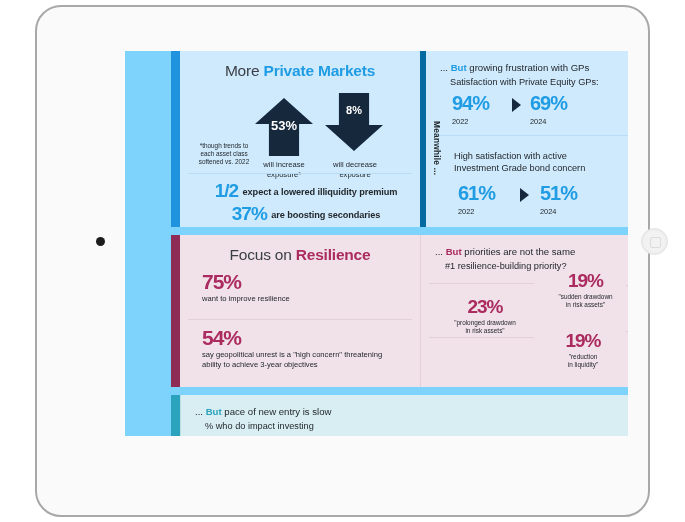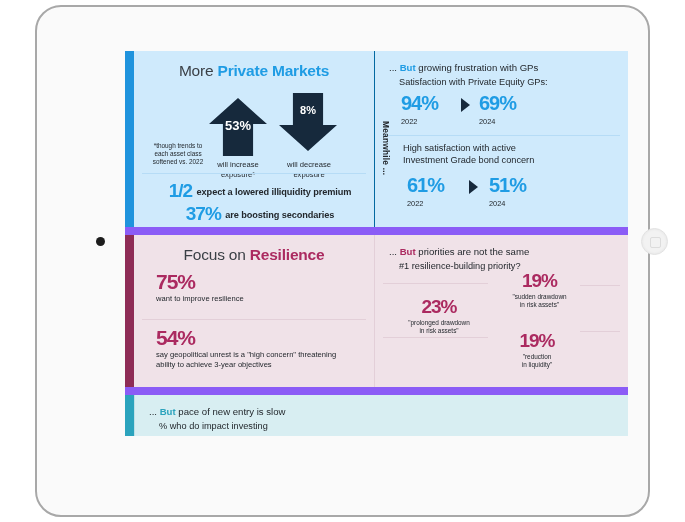--- a/index.html
+++ b/index.html
@@ -42,35 +42,36 @@
     width: 11px; height: 11px;
     border: 1px solid #dcdcdc;
     border-radius: 2px;
   }
 
   
   #screen {
     position: absolute;
     left: 88px; top: 44px;
     width: 503px; height: 385px;
-    background: #8b5cf6;
+    background: #7dd3fc;
     overflow: hidden;
+    padding-left: 46px;
   }
 
   .section { position: relative; display: flex; width: 503px; }
   .accent { width: 9px; flex: none; }
   .panes { flex: 1; display: flex; }
   .pane-left  { width: 240px; flex: none; position: relative; }
   .pane-right { flex: 1; position: relative; border-left: 1px solid rgba(255,255,255,.95); }
 
   
   #sec-private { height: 176px; }
   #sec-private .accent { background: #1f93dd; }
   #sec-private .pane-left, #sec-private .pane-right { background: #cfeafc; }
-  #sec-private .pane-right { border-left: 1px solid #0369a1; }
+  #sec-private .pane-right { border-left: 6px solid #0369a1; }
 
   
   #sec-resilience { height: 152px; margin-top: 8px; }
   #sec-resilience .accent { background: #8e2c56; }
   #sec-resilience .pane-left, #sec-resilience .pane-right { background: #f0e2e8; }
   #sec-resilience .pane-right { border-left: 1px solid #e3cfd8; }
 
   
   #sec-impact { height: 56px; margin-top: 8px; }
   #sec-impact .accent { background: #2ba3bd; }
@@ -229,21 +230,21 @@
             <span class="y1" style="left:26px">2022</span>
             <span class="tri" style="left:86px;top:5px"></span>
             <span class="big big-blue v2" style="left:104px;top:0">69%</span>
             <span class="y2" style="left:104px">2024</span>
           </div>
 
           <div class="hrule-blue" style="top:84px"></div>
 
           <div id="meanwhile">Meanwhile ...</div>
 
-          <div style="position:absolute;left:28px;top:92px">
+          <div style="position:absolute;left:28px;top:100px">
             <div class="small" style="font-size:9.2px">High satisfaction with active</div>
             <div class="small" style="font-size:9.2px">Investment Grade bond concern</div>
             <div class="pair" style="margin-top:8px">
               <span class="big big-blue v1" style="left:4px;top:0">61%</span>
               <span class="y1" style="left:4px">2022</span>
               <span class="tri" style="left:66px;top:5px"></span>
               <span class="big big-blue v2" style="left:86px;top:0">51%</span>
               <span class="y2" style="left:86px">2024</span>
             </div>
           </div>

